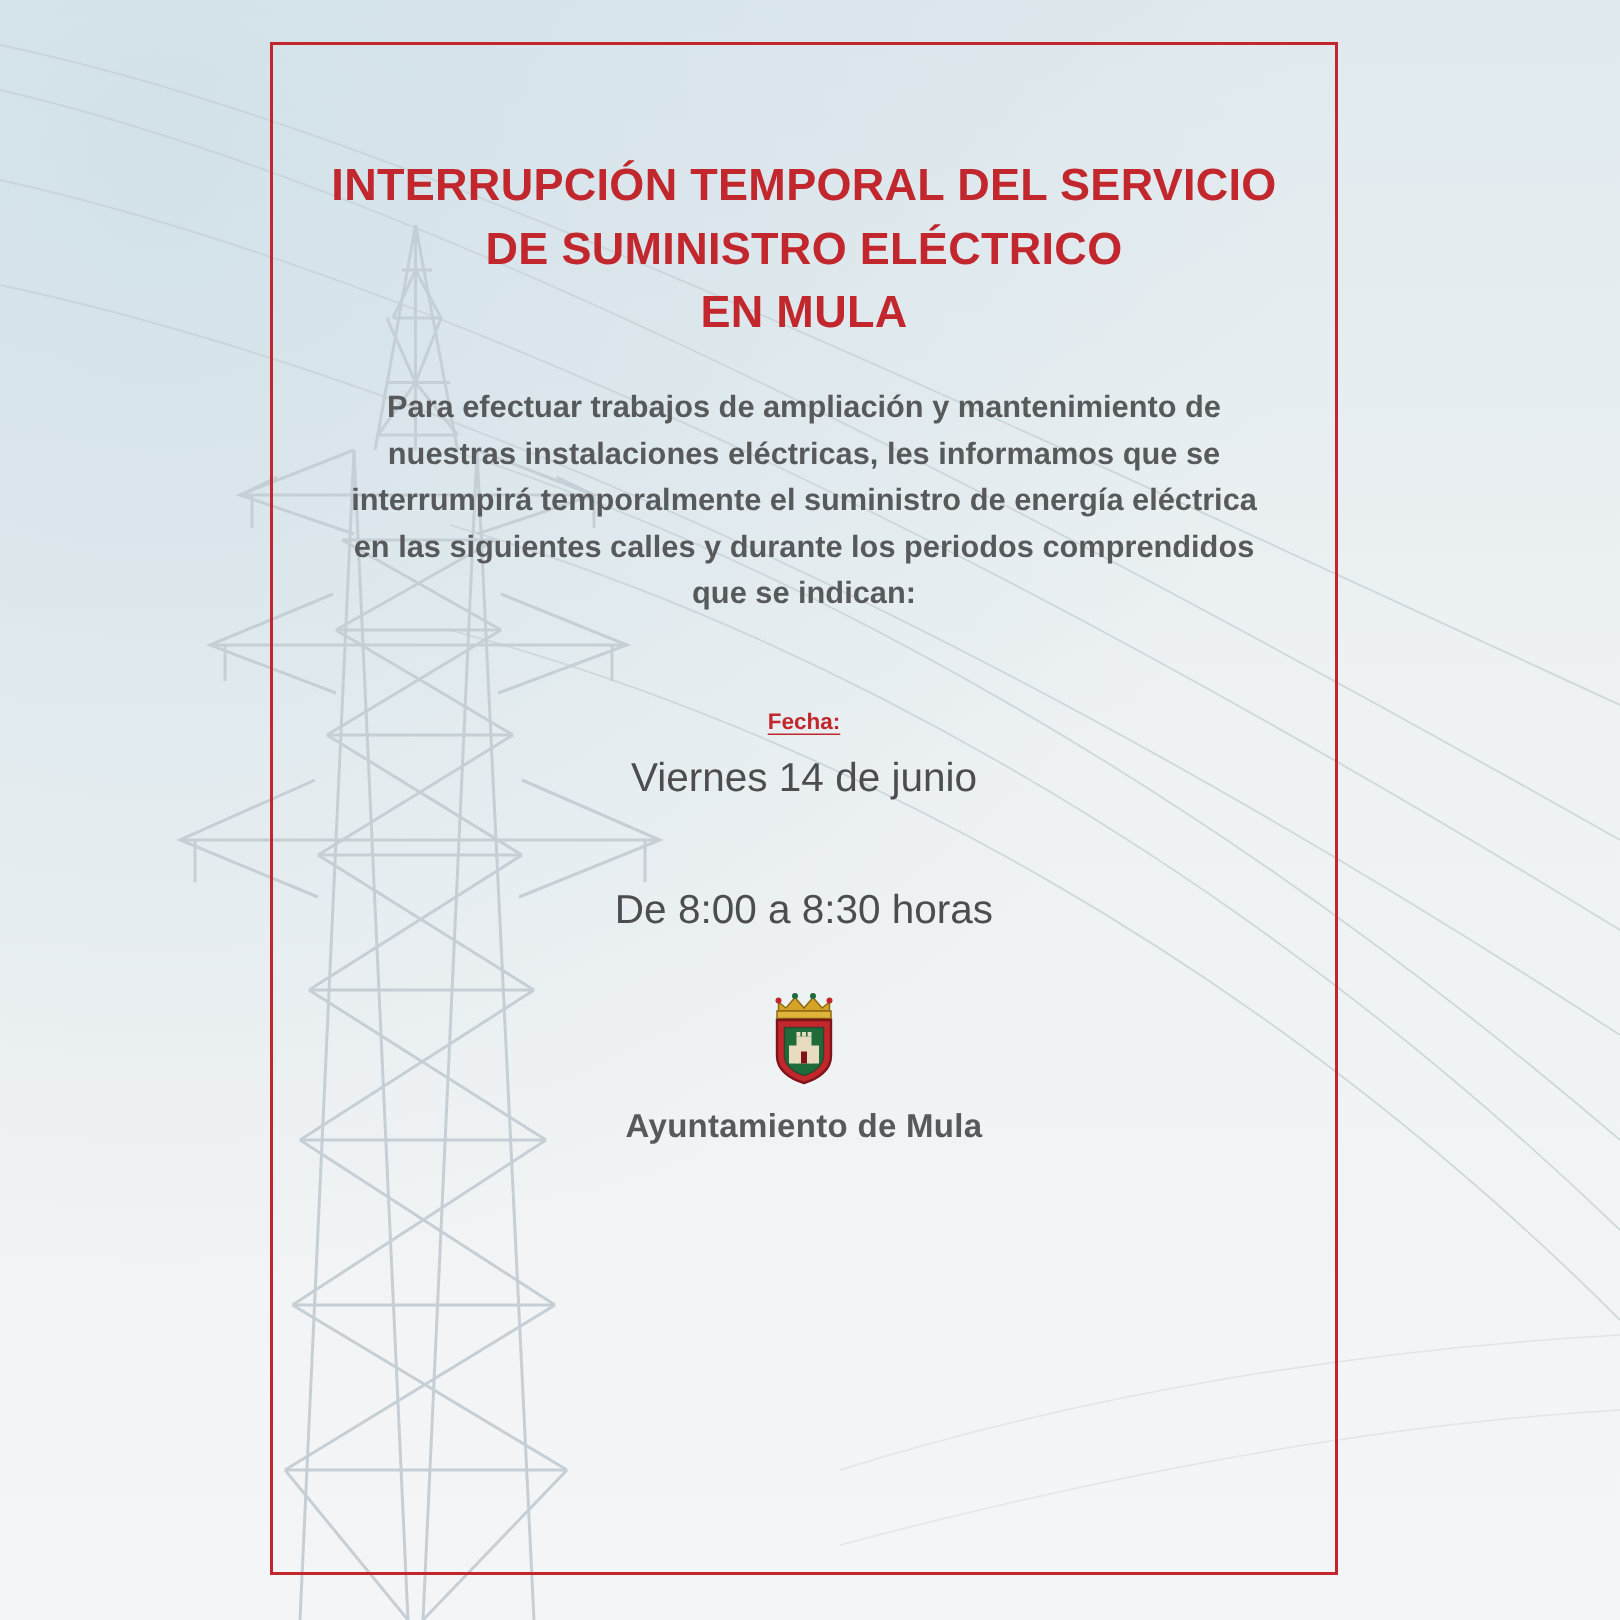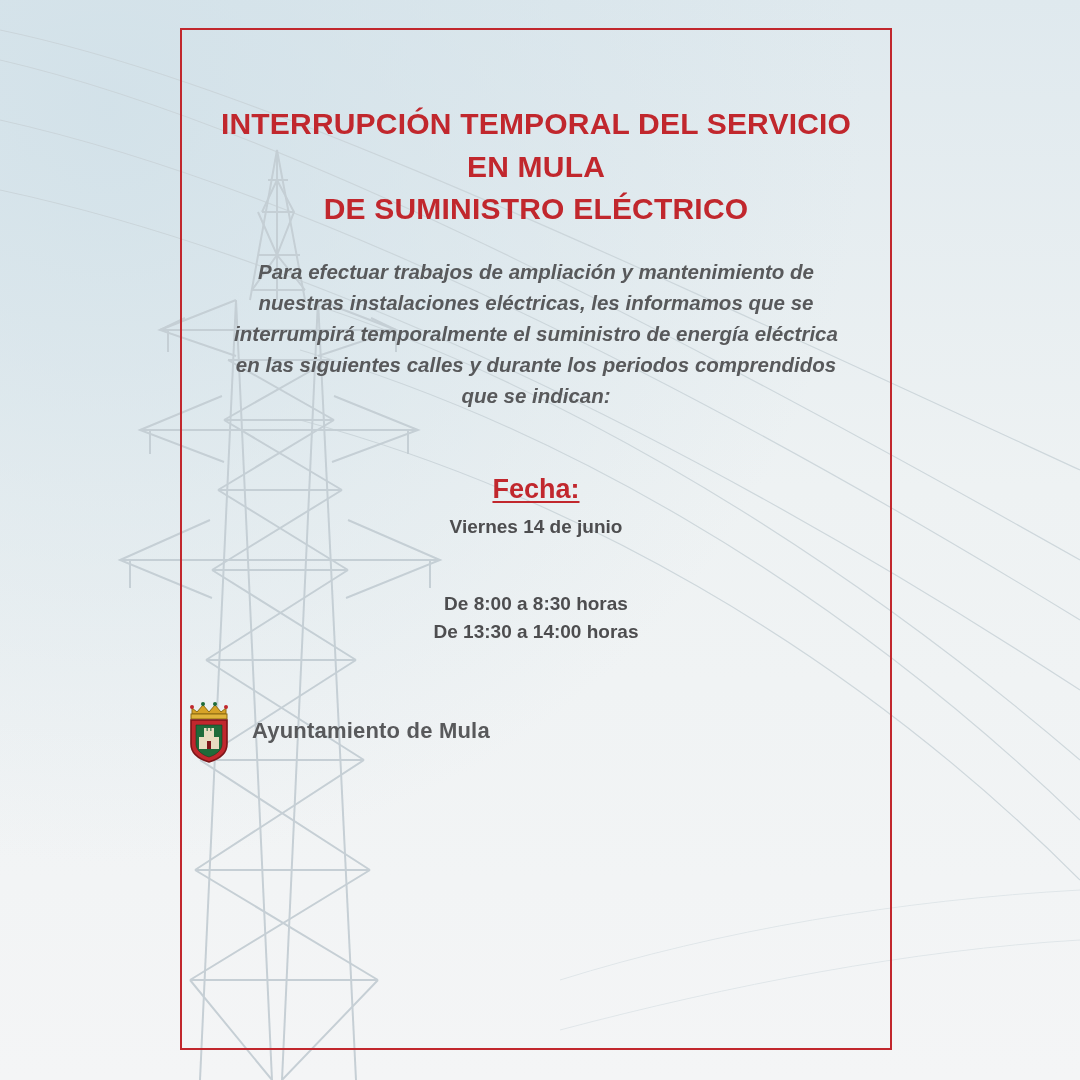--- a/index.html
+++ b/index.html
@@ -84,60 +84,60 @@
   }
 
   .intro {
     margin-top: 25px;
     width: 630px;
     color: #58595b;
     font-size: 20.5px;
     font-weight: bold;
     line-height: 1.52;
     text-align: center;
-    font-style: italic;
   }
 
   .block {
     margin-top: 40px;
     text-align: center;
   }
   .block.second {
     margin-top: 42px;
   }
   .block-heading {
     color: #c1272d;
-    font-size: 27px;
+    font-size: 15px;
     font-weight: bold;
     text-decoration: underline;
     text-underline-offset: 3px;
     line-height: 1.3;
   }
   .block-value {
     color: #4d4d4f;
-    font-size: 19px;
-    font-weight: bold;
+    font-size: 27px;
+    font-weight: normal;
     line-height: 1.5;
     margin-top: 6px;
   }
   .block-value .vline {
     display: block;
     text-align: center;
   }
 
   
   .footer {
     position: absolute;
     left: 0;
     right: 0;
     bottom: 42px;
     display: flex;
     align-items: center;
-    justify-content: flex-start;
+    justify-content: flex-end;
     gap: 14px;
+    flex-direction: column;
   }
   .crest {
     width: 58px;
     height: 66px;
     position: relative;
   }
   .crest svg { display: block; }
   .footer-label {
     color: #58595b;
     font-size: 22px;
@@ -218,35 +218,34 @@
       </g>
     </svg>
   </div>
 
   <div class="frame"></div>
 
   <div class="content">
 
     <div class="title">
       <span class="line">INTERRUPCIÓN TEMPORAL DEL SERVICIO</span>
+      <span class="line">DE SUMINISTRO ELÉCTRICO</span>
       <span class="line">EN MULA</span>
-      <span class="line">DE SUMINISTRO ELÉCTRICO</span>
     </div>
 
     <p class="intro">Para efectuar trabajos de ampliación y mantenimiento de nuestras instalaciones eléctricas, les informamos que se interrumpirá temporalmente el suministro de energía eléctrica en las siguientes calles y durante los periodos comprendidos que se indican:</p>
 
     <div class="block">
       <div class="block-heading">Fecha:</div>
       <div class="block-value">Viernes 14 de junio</div>
     </div>
 
     <div class="block second">
       <div class="block-value">
         <span class="vline">De 8:00 a 8:30 horas</span>
-        <span class="vline">De 13:30 a 14:00 horas</span>
       </div>
     </div>
 
     <div class="footer">
       <div class="crest">
         <svg viewBox="0 0 58 66" xmlns="http://www.w3.org/2000/svg" aria-hidden="true">
 
           <g>
             <path d="M12,16 L12,10 L17,14 L23,7 L29,14 L35,7 L41,14 L46,10 L46,16 Z" fill="#d7a327" stroke="#8c6b13" stroke-width="1"></path>
             <rect x="11" y="16" width="36" height="5" fill="#e0b43b" stroke="#8c6b13" stroke-width="1"></rect>

